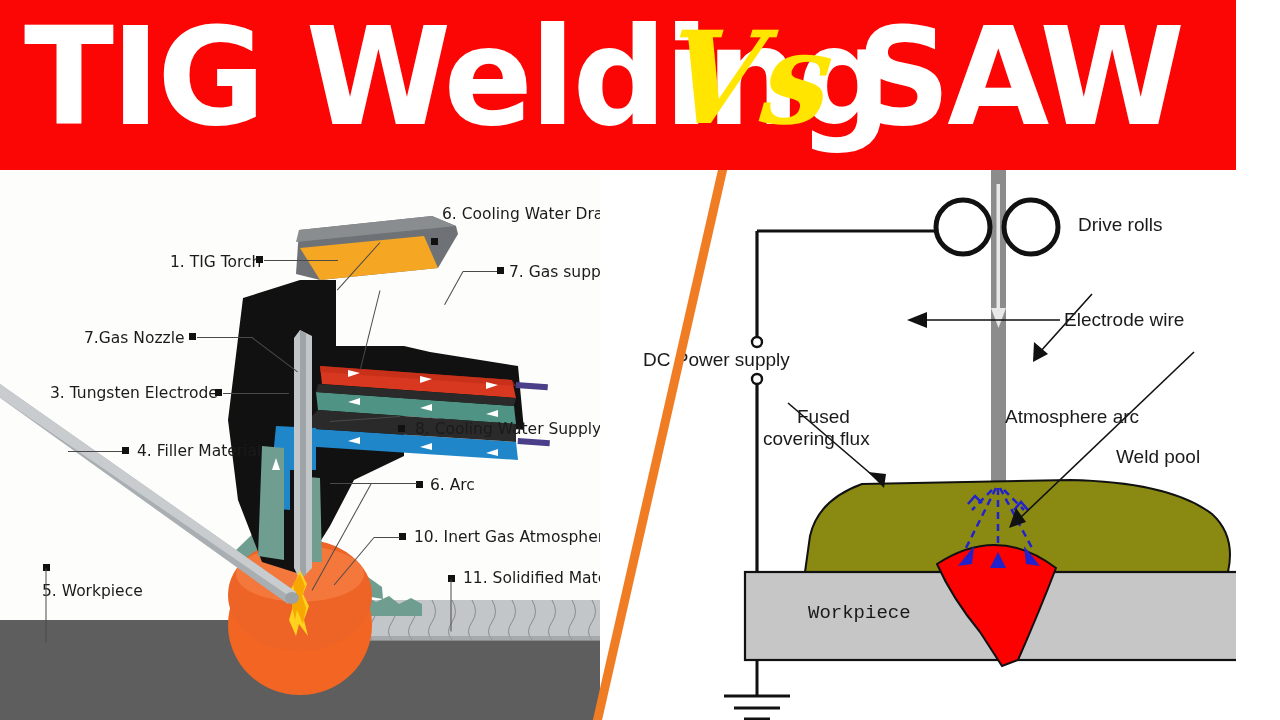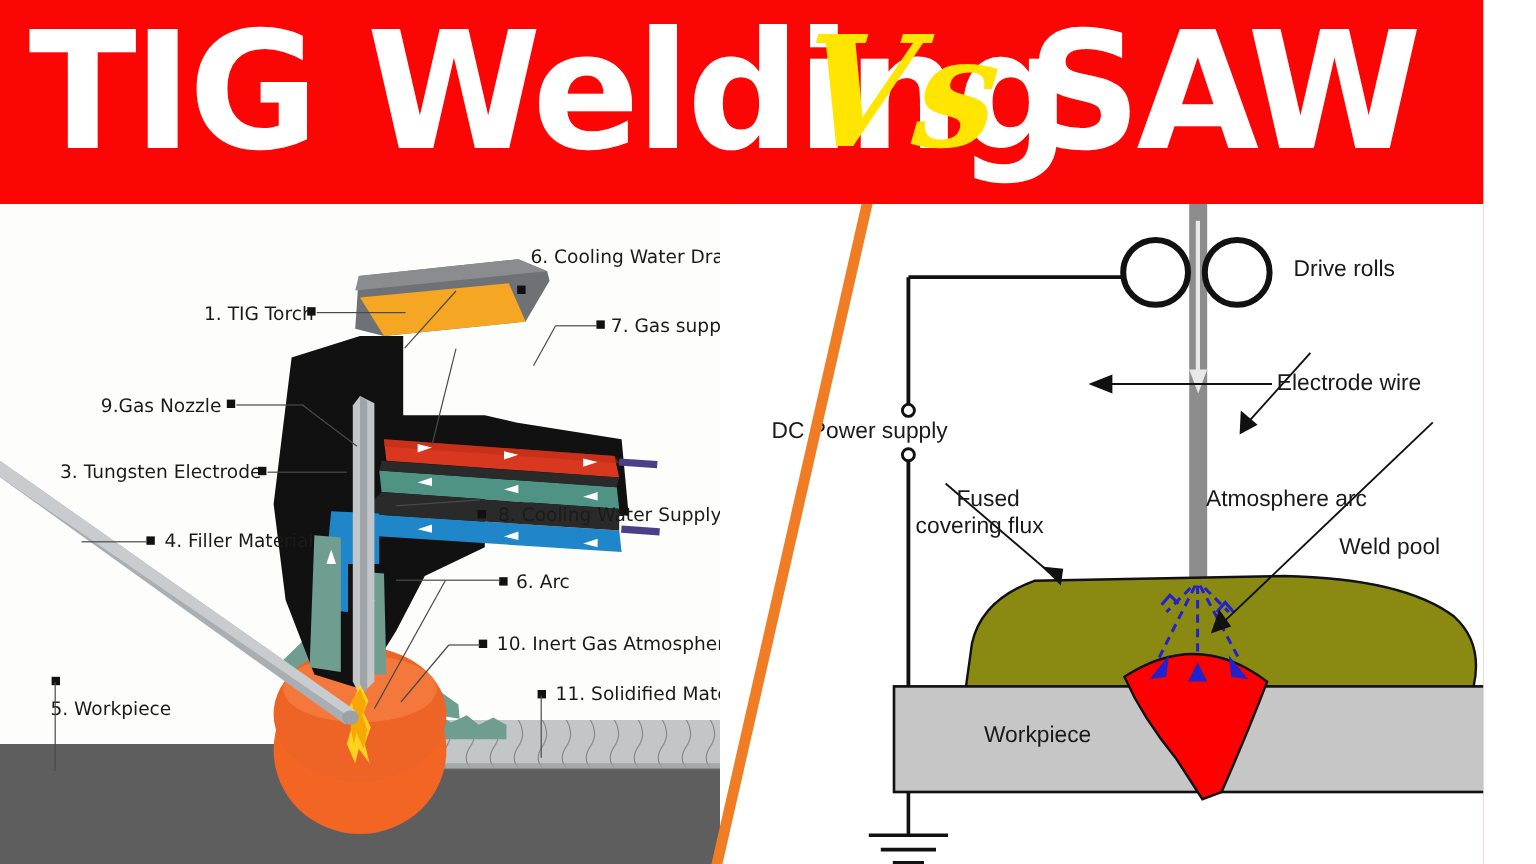--- a/index.html
+++ b/index.html
@@ -154,21 +154,21 @@
 
       <polygon points="-8,222 0,214 296,422 288,434" fill="#a9aeb2"></polygon>
       <polygon points="-8,222 0,214 296,422 292,428" fill="#c8cccf"></polygon>
       <ellipse cx="292" cy="428" rx="7" ry="6" fill="#9ca1a5"></ellipse>
     </svg>
 
     <div class="lbl lbl-l" style="left:170px;top:84px;">1. TIG Torch</div>
     <div class="sq" style="left:256px;top:86px;"></div>
     <div class="ldr" style="left:264px;top:90px;width:74px;"></div>
 
-    <div class="lbl lbl-l" style="left:84px;top:160px;">9.Gas Nozzle</div>
+    <div class="lbl lbl-l" style="left:84px;top:160px;">7.Gas Nozzle</div>
     <div class="sq" style="left:189px;top:163px;"></div>
     <div class="ldr" style="left:197px;top:167px;width:56px;"></div>
     <div class="ldr" style="left:252px;top:167px;width:57px;transform:rotate(37deg);"></div>
 
     <div class="lbl lbl-l" style="left:50px;top:215px;text-align:right;">3. Tungsten Electrode</div>
     <div class="sq" style="left:215px;top:219px;"></div>
     <div class="ldr" style="left:223px;top:223px;width:66px;"></div>
 
     <div class="lbl lbl-l" style="left:137px;top:273px;">4. Filler Material</div>
     <div class="sq" style="left:122px;top:277px;"></div>
@@ -272,20 +272,20 @@
       </g>
     </svg>
 
     <div class="rlbl" style="left:478px;top:44px;">Drive rolls</div>
     <div class="rlbl" style="left:464px;top:139px;text-align:center;">Electrode wire</div>
     <div class="rlbl" style="left:43px;top:179px;">DC Power supply</div>
     <div class="rlbl" style="left:197px;top:236px;">Fused</div>
     <div class="rlbl" style="left:163px;top:258px;">covering flux</div>
     <div class="rlbl" style="left:405px;top:236px;">Atmosphere arc</div>
     <div class="rlbl" style="left:516px;top:276px;">Weld pool</div>
-    <div class="rlbl" style="left:220px;top:432px;">Workpiece</div>
+    <div class="rlbl" style="left:208px;top:432px;font-family:Liberation Mono, monospace;">Workpiece</div>
   </div>
 
   <svg id="divider" viewBox="0 0 1280 550">
     <line x1="723" y1="-2" x2="597" y2="552" stroke="#f07c24" stroke-width="9" stroke-linecap="butt"></line>
   </svg>
 
 </div>
 
 </body></html>

